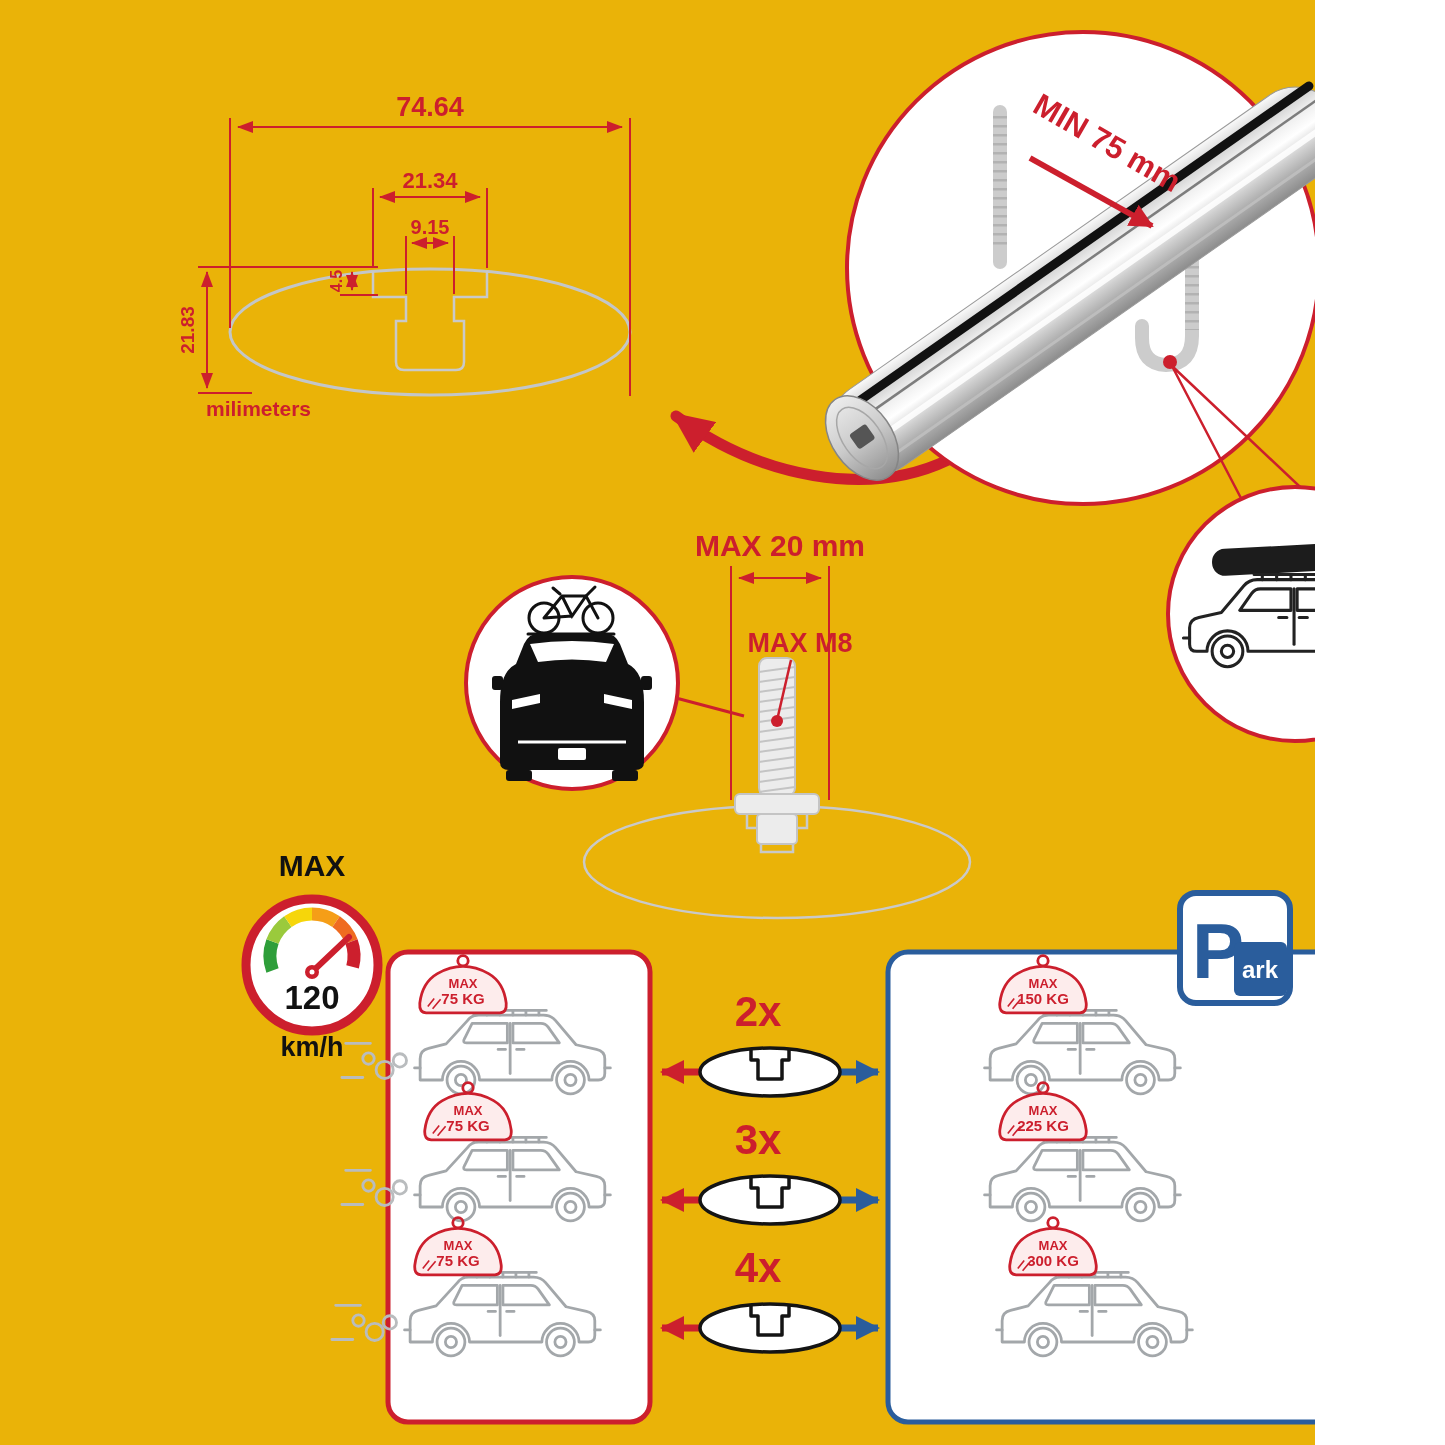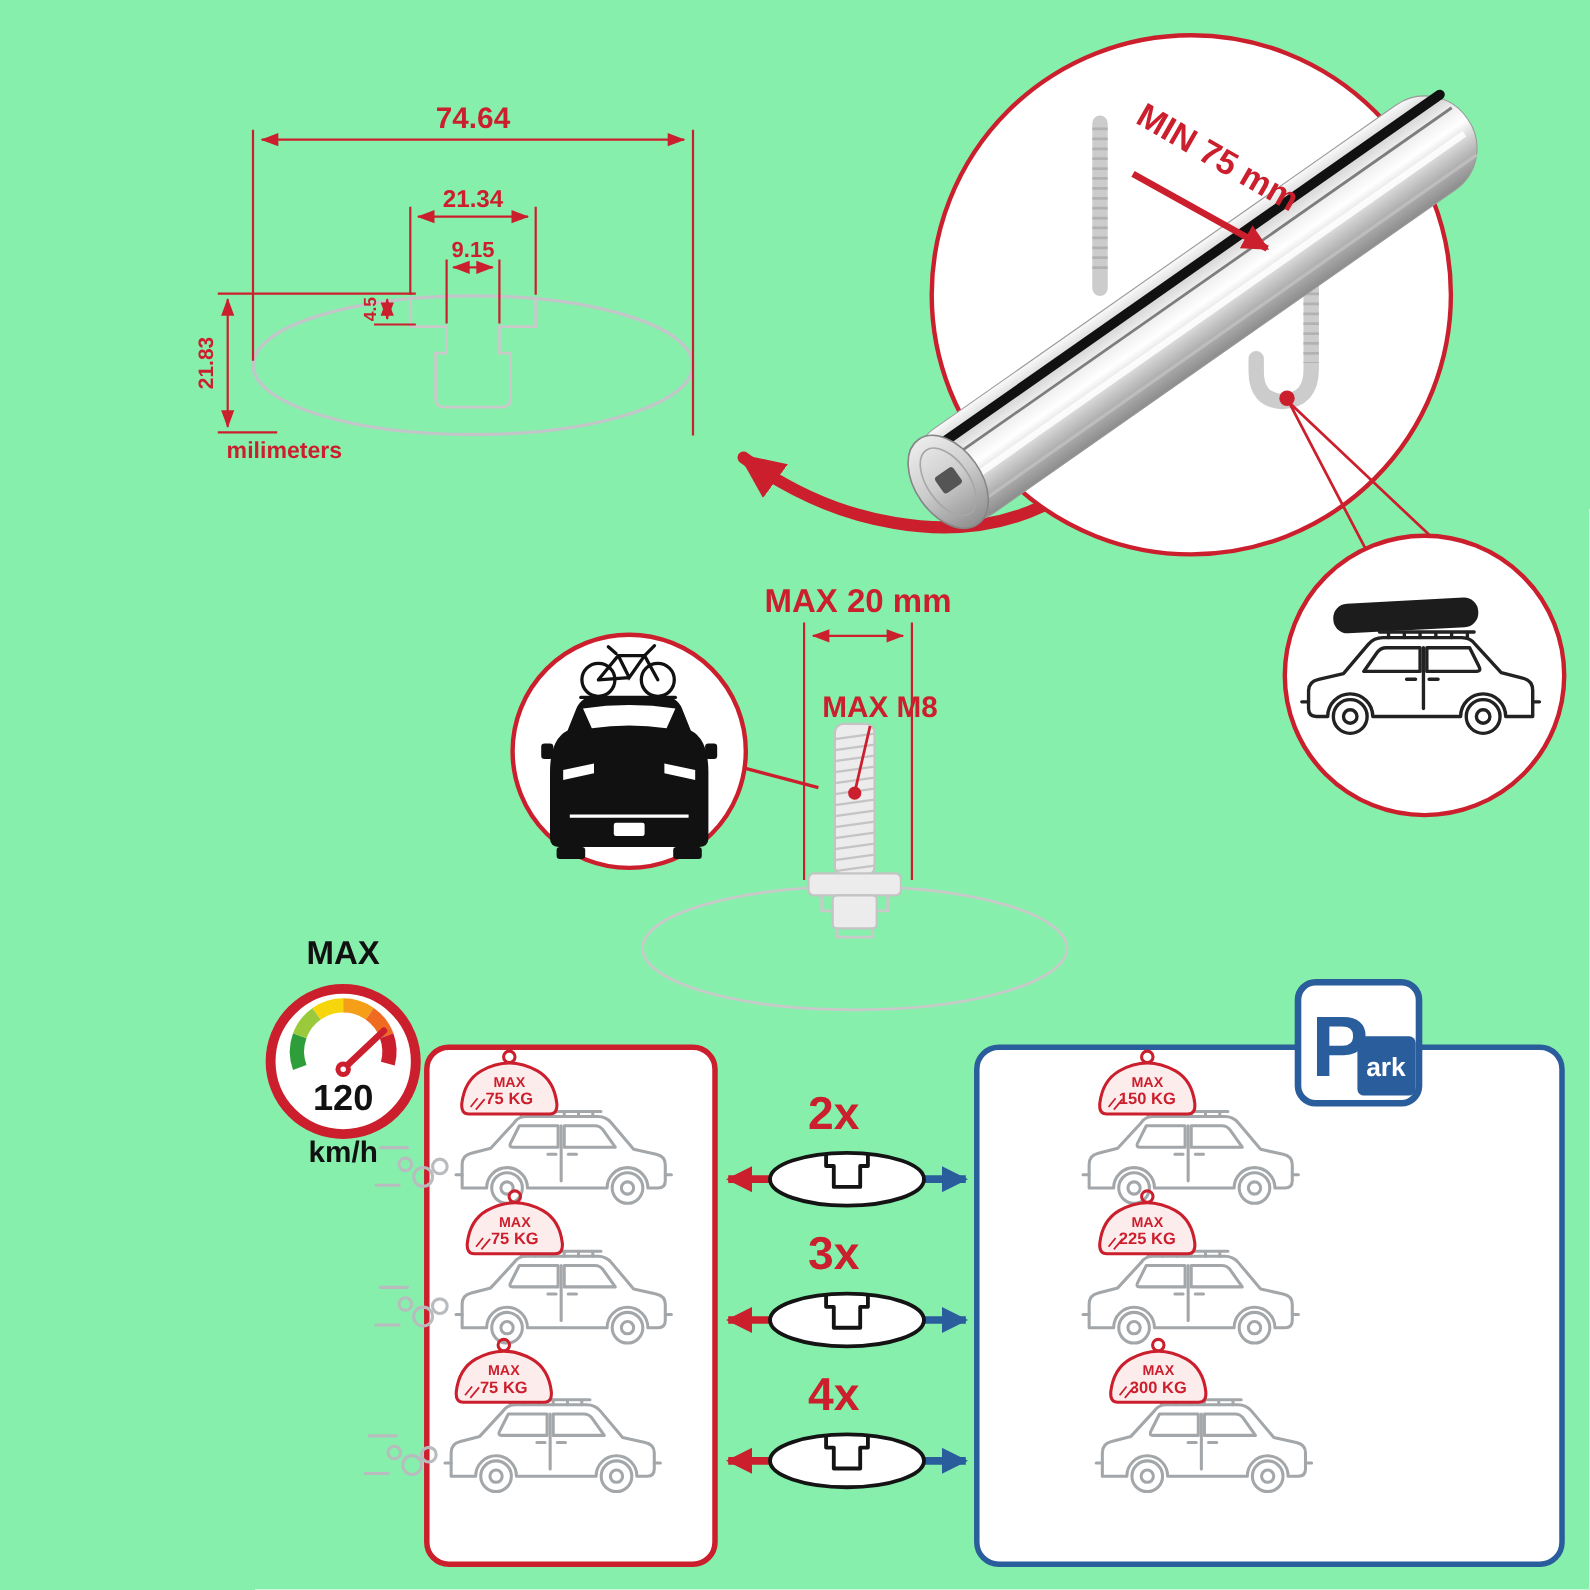--- a/index.html
+++ b/index.html
@@ -1,16 +1,16 @@
 <!DOCTYPE html>
 <html><head>
 <meta charset="utf-8">
 <style>
   html,body { margin:0; padding:0; background:#ffffff; }
-  #stage { position:relative; width:1445px; height:1445px; background:#86efac; overflow:hidden; }
+  #stage { position:relative; width:1315px; height:1445px; background:#eab308; overflow:hidden; }
   svg text { font-family:"Liberation Sans", sans-serif; }
   .rlab { fill:#cc1f2d; font-weight:700; }
   .blab { fill:#2a5d9c; font-weight:700; }
   .blk  { fill:#111111; font-weight:700; }
   .wlab { fill:#ffffff; font-weight:700; }
   .dimline { stroke:#cc1f2d; stroke-width:2; fill:none; }
   .ghost { stroke:#c3c6c8; fill:none; stroke-width:3; }
   .ghost2 { stroke:#c9c9c9; fill:none; stroke-width:2.5; }
 </style>
 </head>

